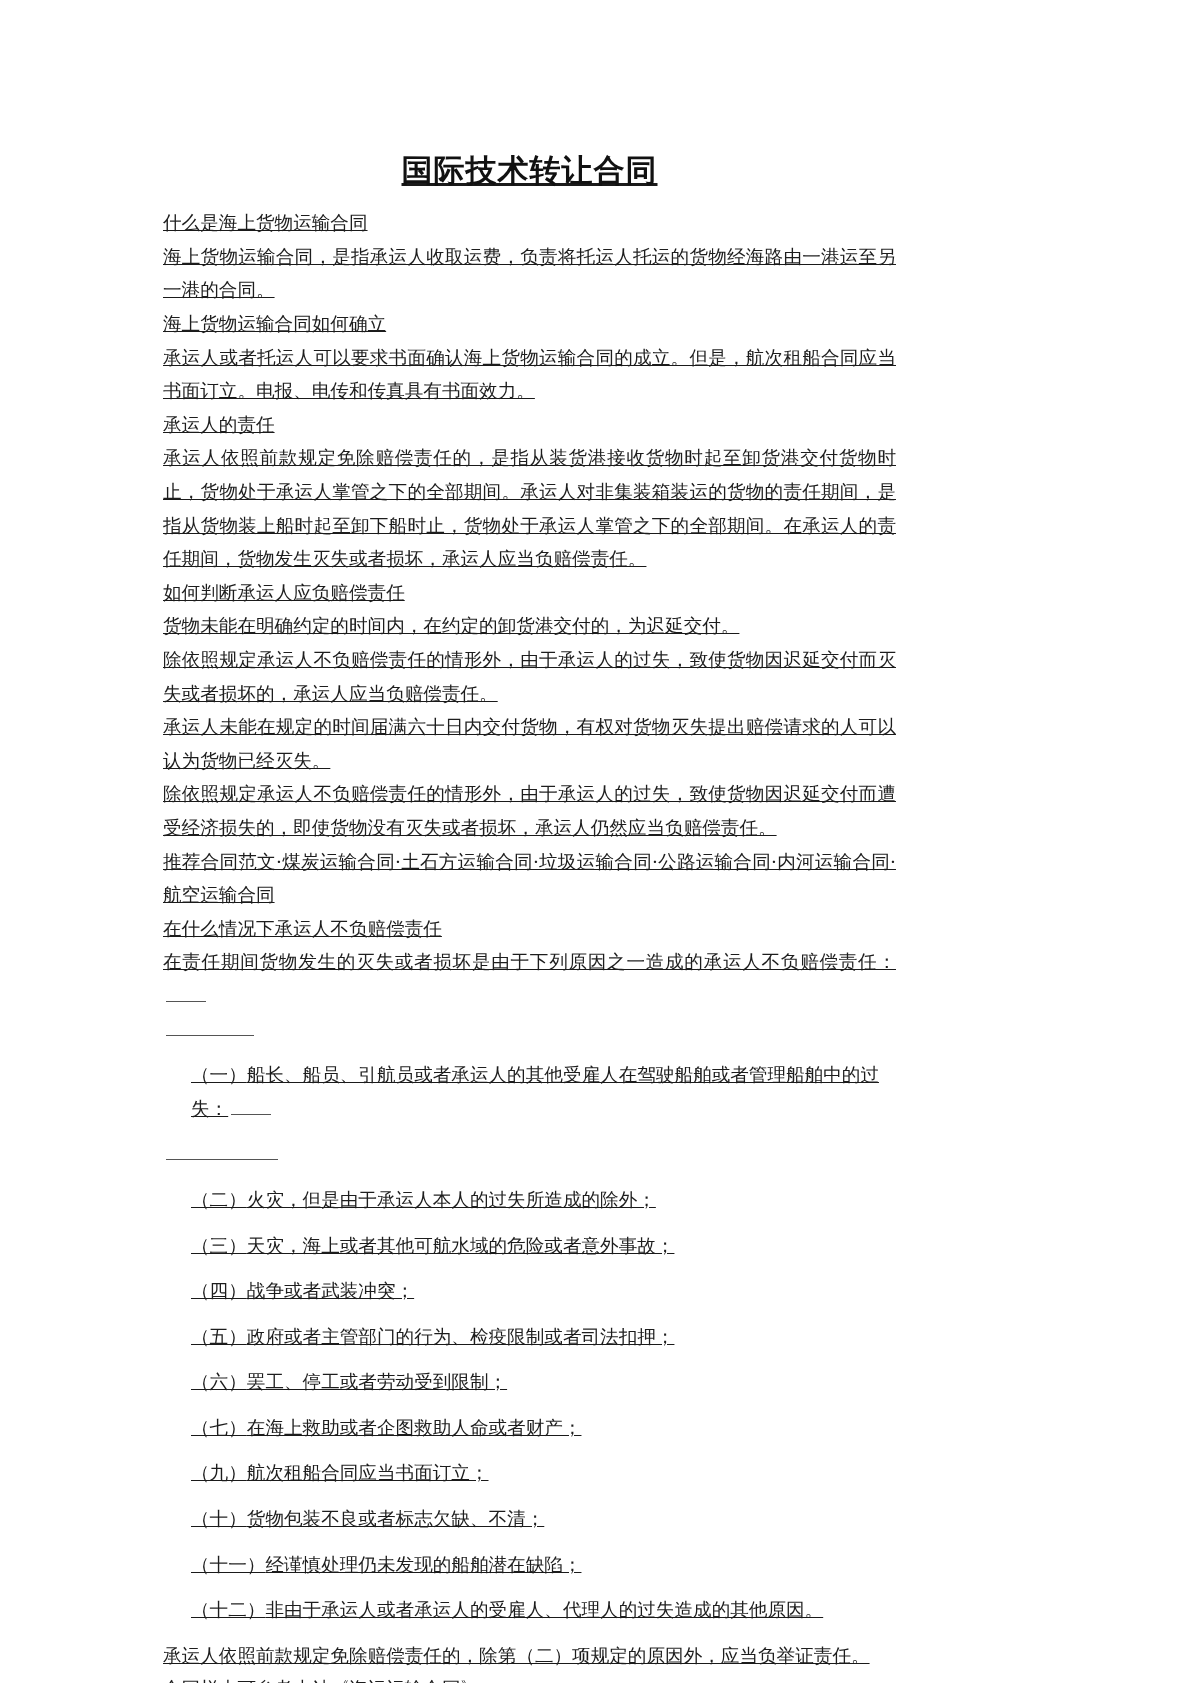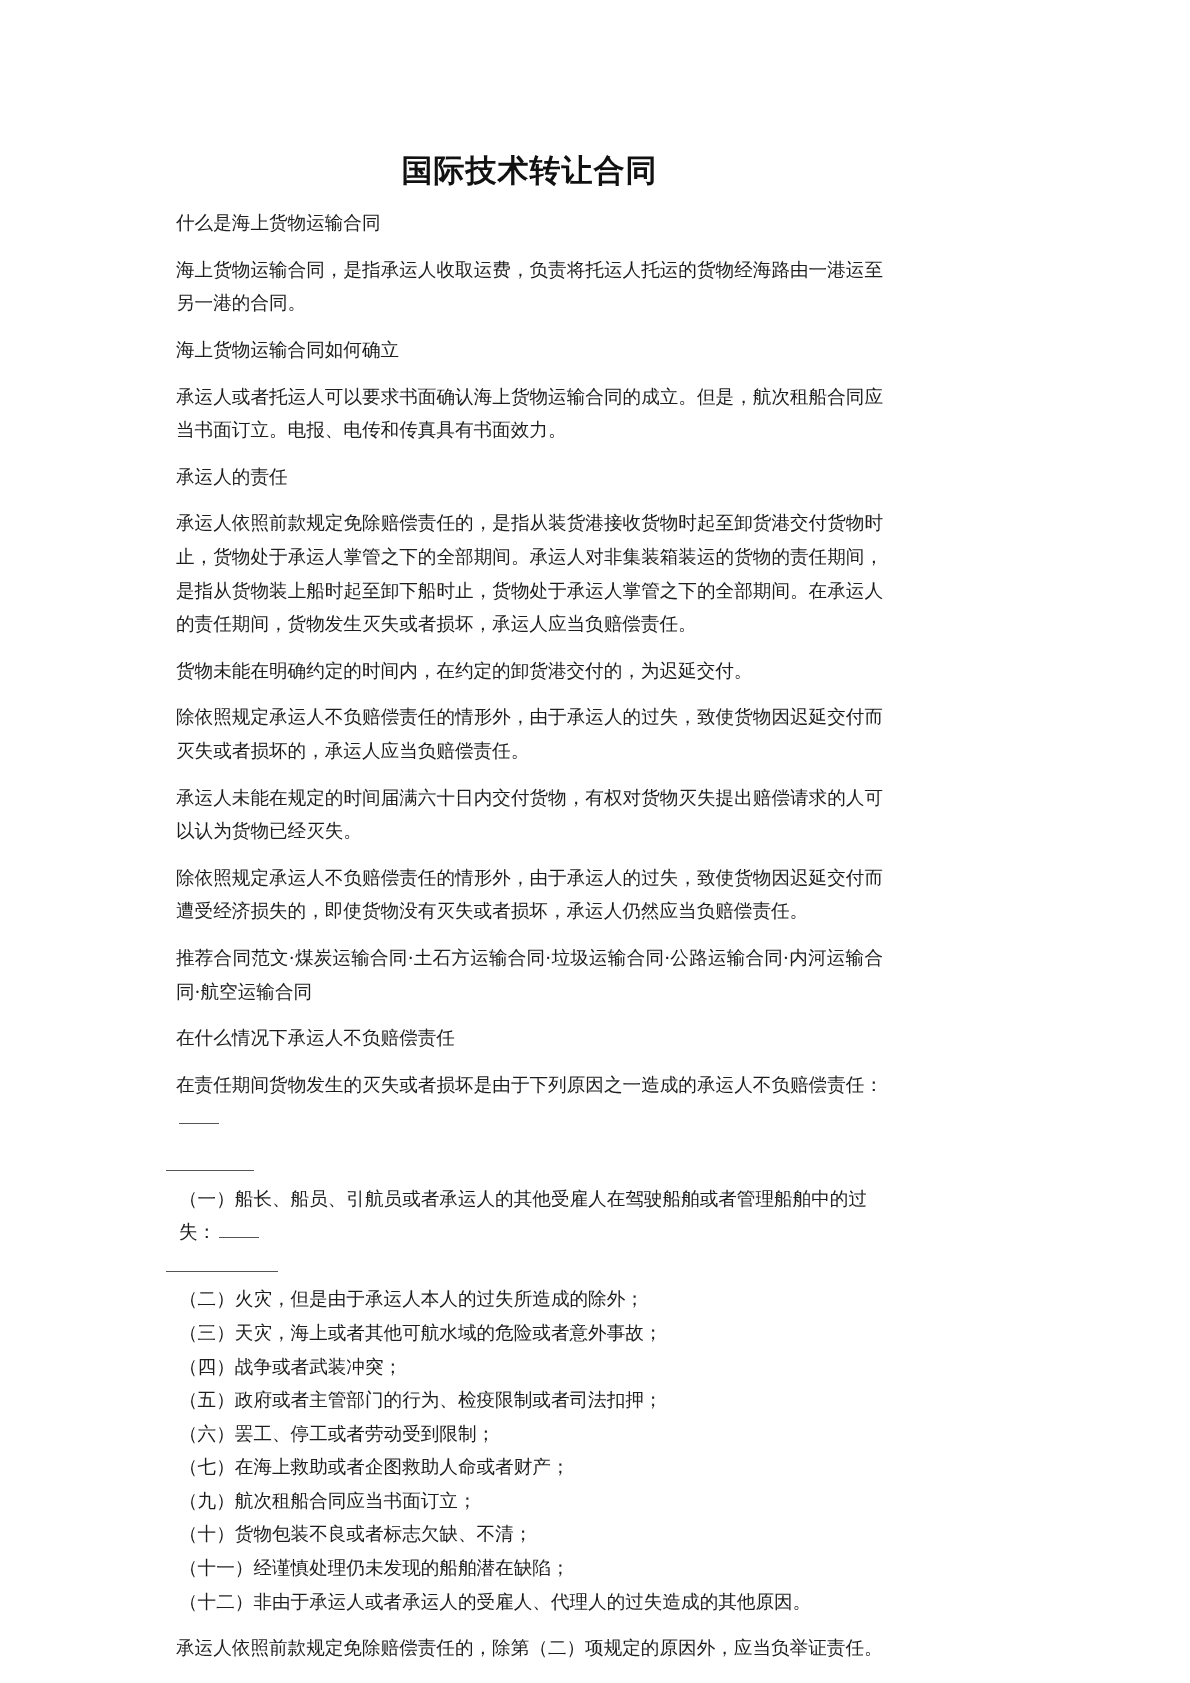--- a/index.html
+++ b/index.html
@@ -14,49 +14,50 @@
     color: #1a1a1a;
     overflow: hidden;
   }
   .page {
     position: relative;
     width: 1128px;
     height: 1683px;
     background: #ffffff;
     box-sizing: border-box;
     padding: 150px 232px 0 163px;
+    text-decoration: underline;
   }
   .doc-title {
     text-align: center;
     font-size: 31px;
     font-weight: bold;
     letter-spacing: 1px;
     margin: 0 0 16px 0;
     line-height: 1.3;
     font-family: "DejaVu Serif", "Liberation Serif", serif;
     color: #111111;
   }
   .body-block {
     font-size: 18.6px;
     line-height: 33.6px;
     text-align: justify;
     text-justify: inter-ideograph;
     color: #1d1d1d;
   }
   .para {
-    margin: 13px;
+    margin: 0;
     text-align: justify;
     text-justify: inter-ideograph;
     text-indent: 0;
   }
   .para.heading-line {
     text-align: left;
   }
   .list-item {
-    margin: 0;
+    margin: 12px;
     padding-left: 16px;
     text-align: left;
   }
   .blank-rule {
     display: inline-block;
     border-bottom: 1.3px solid #555555;
     vertical-align: baseline;
     height: 0.95em;
     margin-left: 3px;
   }
@@ -80,20 +81,21 @@
 
     <p class="para heading-line">什么是海上货物运输合同</p>
     <p class="para">海上货物运输合同，是指承运人收取运费，负责将托运人托运的货物经海路由一港运至另一港的合同。</p>
 
     <p class="para heading-line">海上货物运输合同如何确立</p>
     <p class="para">承运人或者托运人可以要求书面确认海上货物运输合同的成立。但是，航次租船合同应当书面订立。电报、电传和传真具有书面效力。</p>
 
     <p class="para heading-line">承运人的责任</p>
     <p class="para">承运人依照前款规定免除赔偿责任的，是指从装货港接收货物时起至卸货港交付货物时止，货物处于承运人掌管之下的全部期间。承运人对非集装箱装运的货物的责任期间，是指从货物装上船时起至卸下船时止，货物处于承运人掌管之下的全部期间。在承运人的责任期间，货物发生灭失或者损坏，承运人应当负赔偿责任。</p>
 
+    <p class="para heading-line">如何判断承运人应负赔偿责任</p>
     <p class="para">货物未能在明确约定的时间内，在约定的卸货港交付的，为迟延交付。</p>
     <p class="para">除依照规定承运人不负赔偿责任的情形外，由于承运人的过失，致使货物因迟延交付而灭失或者损坏的，承运人应当负赔偿责任。</p>
     <p class="para">承运人未能在规定的时间届满六十日内交付货物，有权对货物灭失提出赔偿请求的人可以认为货物已经灭失。</p>
     <p class="para">除依照规定承运人不负赔偿责任的情形外，由于承运人的过失，致使货物因迟延交付而遭受经济损失的，即使货物没有灭失或者损坏，承运人仍然应当负赔偿责任。</p>
     <p class="para">推荐合同范文·煤炭运输合同·土石方运输合同·垃圾运输合同·公路运输合同·内河运输合同·航空运输合同</p>
 
     <p class="para heading-line">在什么情况下承运人不负赔偿责任</p>
 
     <p class="para"><span>在责任期间货物发生的灭失或者损坏是由于下列原因之一造成的承运人不负赔偿责任：</span><span class="blank-rule rule-short"></span></p>
     <p class="rule-line"><span class="blank-rule rule-medium"></span></p>

